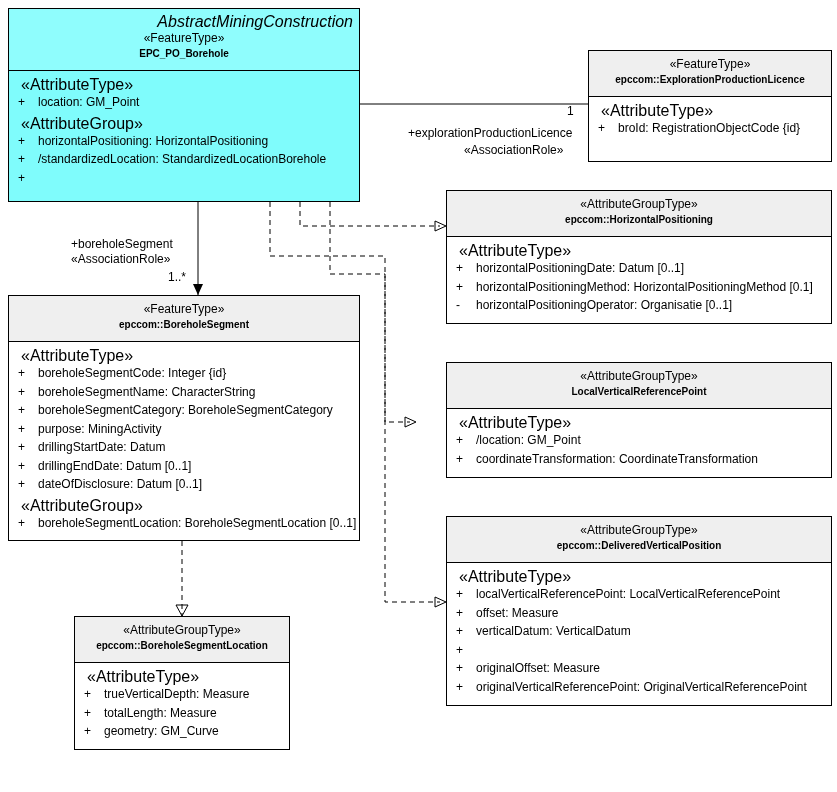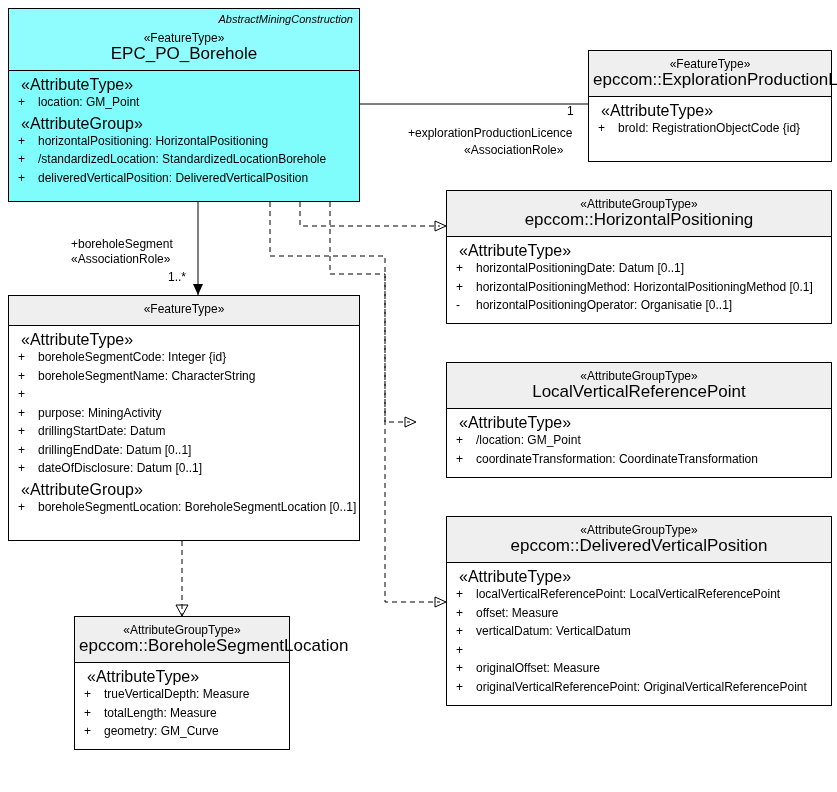--- a/index.html
+++ b/index.html
@@ -37,22 +37,22 @@
     box-sizing: border-box;
     padding: 6px 4px 8px 4px;
     text-align: center;
     border-bottom: 1px solid #000000;
   }
   .stereo {
     font-size: 12px;
     line-height: 15px;
   }
   .cname {
-    font-weight: normal;
-    font-size: 17px;
+    font-weight: bold;
+    font-size: 10px;
     line-height: 16px;
   }
   .compartment {
     box-sizing: border-box;
     padding: 5px 4px 6px 6px;
   }
   .group-label {
     font-size: 16px;
     line-height: 17px;
     padding-left: 6px;
@@ -78,21 +78,21 @@
     height: 194px;
     background: #7ffcfc;
     border: 1px solid #000000;
   }
   .cls-borehole .hdr { background: #8ffdfd; }
   .pkg-title {
     position: absolute;
     right: 6px;
     top: 4px;
     font-style: italic;
-    font-size: 11px;
+    font-size: 16px;
   }
   
   .hdr-grey { background: #efefef; }
   .cls-eplicence { left: 588px; top: 50px; width: 244px; height: 112px; }
   .cls-segment   { left: 8px;   top: 295px; width: 352px; height: 246px; }
   .cls-horizpos  { left: 446px; top: 190px; width: 386px; height: 134px; }
   .cls-stdloc    { left: 446px; top: 362px; width: 386px; height: 116px; }
   .cls-delivered { left: 446px; top: 516px; width: 386px; height: 190px; }
   .cls-seglocation { left: 74px; top: 616px; width: 216px; height: 134px; }
 
@@ -145,21 +145,20 @@
       <div class="attr">
         <span class="vis">+</span>
         <span>horizontalPositioning: HorizontalPositioning</span>
       </div>
       <div class="attr">
         <span class="vis">+</span>
         <span>/standardizedLocation: StandardizedLocationBorehole</span>
       </div>
       <div class="attr">
         <span class="vis">+</span>
-        <span>deliveredVerticalPosition: DeliveredVerticalPosition</span>
       </div>
     </div>
   </div>
 
   <div class="uml-box cls-eplicence">
     <div class="hdr hdr-grey">
       <div class="stereo">«FeatureType»</div>
       <div class="cname">epccom::ExplorationProductionLicence</div>
     </div>
     <div class="compartment">
@@ -167,33 +166,35 @@
       <div class="attr">
         <span class="vis">+</span>
         <span>broId: RegistrationObjectCode {id}</span>
       </div>
     </div>
   </div>
 
   <div class="uml-box cls-segment">
     <div class="hdr hdr-grey">
       <div class="stereo">«FeatureType»</div>
+      <div class="cname">epccom::BoreholeSegment</div>
     </div>
     <div class="compartment">
       <div class="group-label">«AttributeType»</div>
       <div class="attr">
         <span class="vis">+</span>
         <span>boreholeSegmentCode: Integer {id}</span>
       </div>
       <div class="attr">
         <span class="vis">+</span>
         <span>boreholeSegmentName: CharacterString</span>
       </div>
       <div class="attr">
         <span class="vis">+</span>
+        <span>boreholeSegmentCategory: BoreholeSegmentCategory</span>
       </div>
       <div class="attr">
         <span class="vis">+</span>
         <span>purpose: MiningActivity</span>
       </div>
       <div class="attr">
         <span class="vis">+</span>
         <span>drillingStartDate: Datum</span>
       </div>
       <div class="attr">

